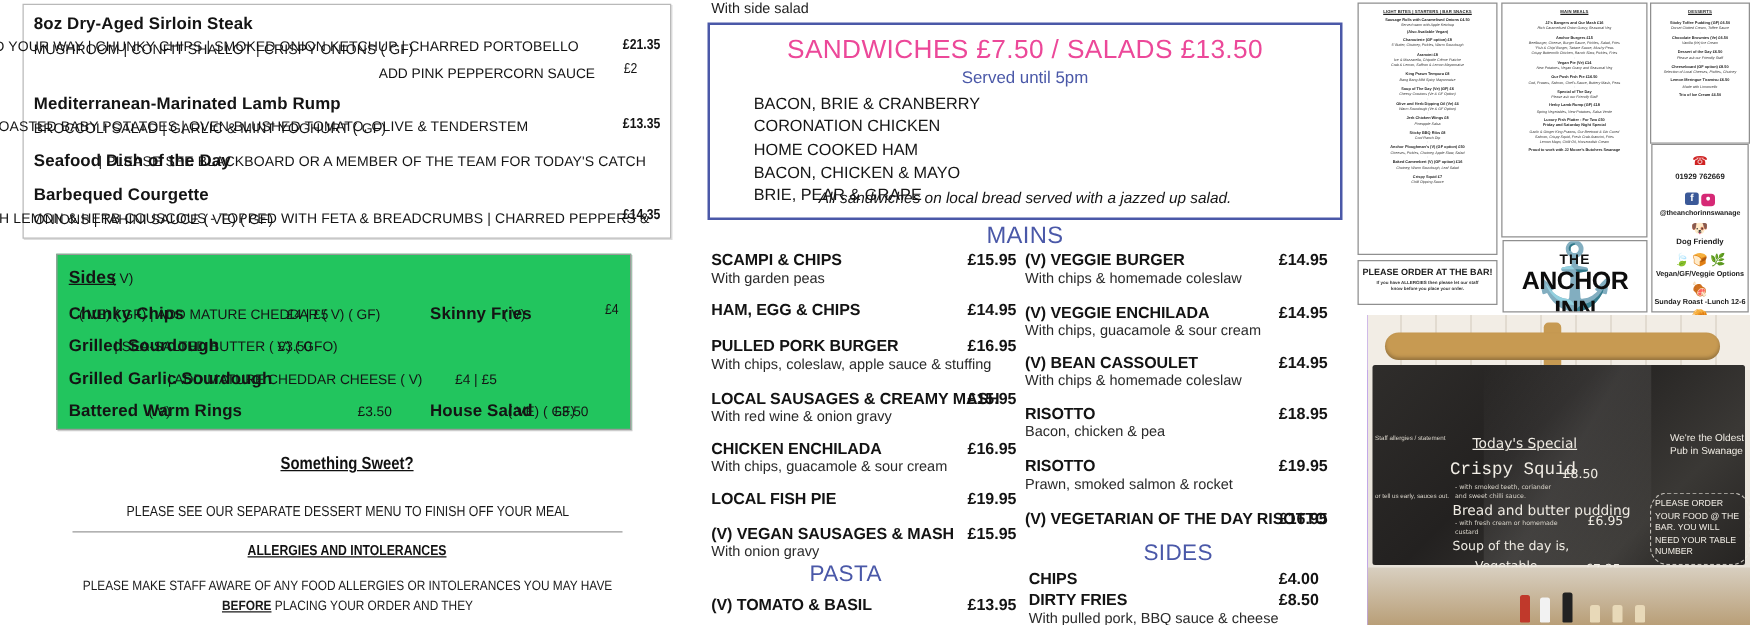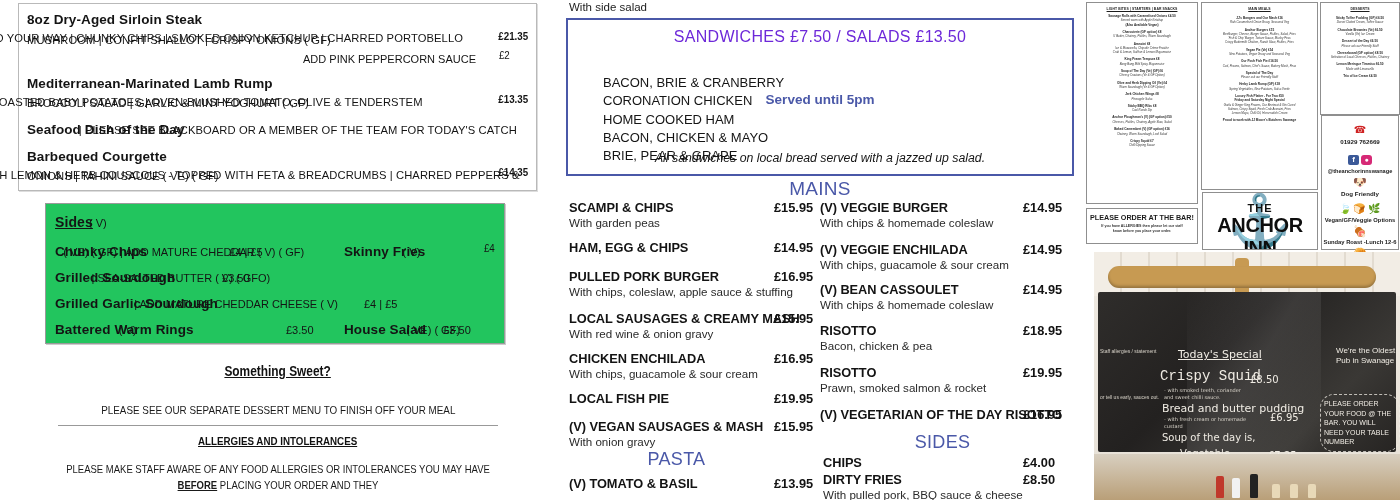--- a/index.html
+++ b/index.html
@@ -67,25 +67,25 @@
   .allerg-p b{font-weight:bold;text-decoration:underline;}
   .mid-topnote{
     position:absolute;left:13px;top:1px;font-size:11.5px;color:#1d1d1d;
   }
   .sw-box{
     position:absolute;left:566px;top:18px;width:508px;height:158px;
     border:2px solid #4a58a8;box-sizing:border-box;background:#fff;
   }
   .sw-h1{
     position:absolute;left:0;right:0;top:8px;text-align:center;
-    color:#6d28d9;font-size:16px;letter-spacing:.3px;
+    color:#ec4899;font-size:21px;letter-spacing:.3px;
   }
   .sw-h2{
     position:absolute;left:0;right:0;top:34px;text-align:center;
-    color:#4a58a8;font-size:13.5px;font-weight:bold;margin-top:38px;
+    color:#4a58a8;font-size:13.5px;font-weight:normal;
   }
   .sw-cols{position:absolute;left:0;right:0;top:54px;display:flex;}
   .sw-c1{width:262px;padding-left:35px;box-sizing:border-box;}
   .sw-c2{flex:1;}
   .sw-item{font-size:13px;color:#151515;line-height:18.3px;white-space:nowrap;}
   .sw-foot{
     position:absolute;left:0;right:0;bottom:9px;text-align:center;
     font-style:italic;font-size:12.3px;color:#151515;
   }
 

